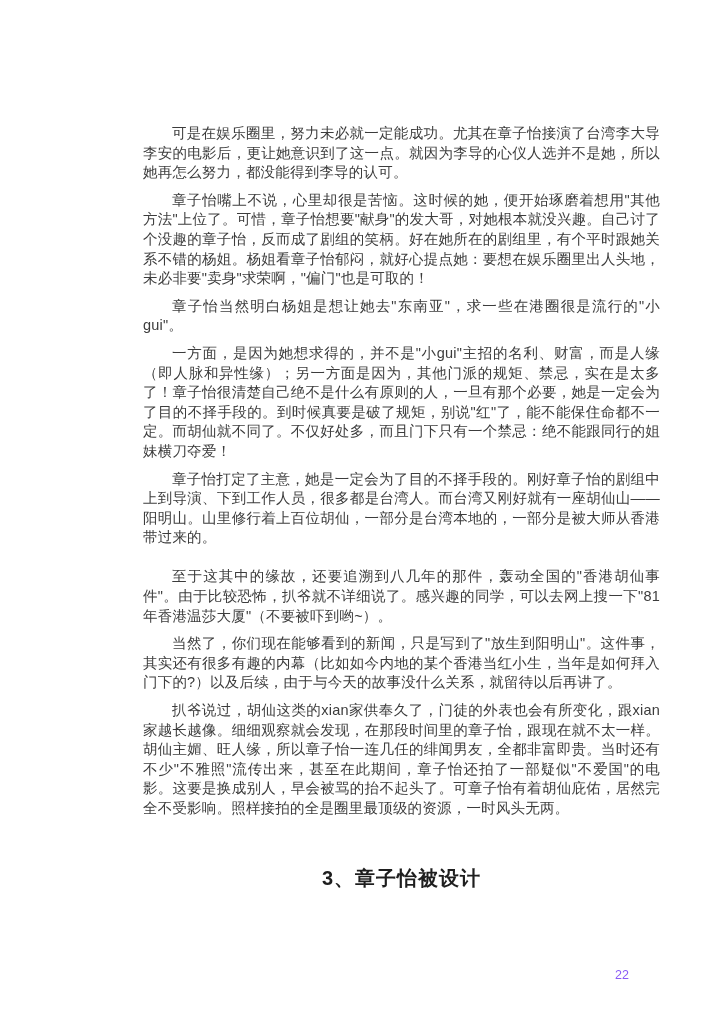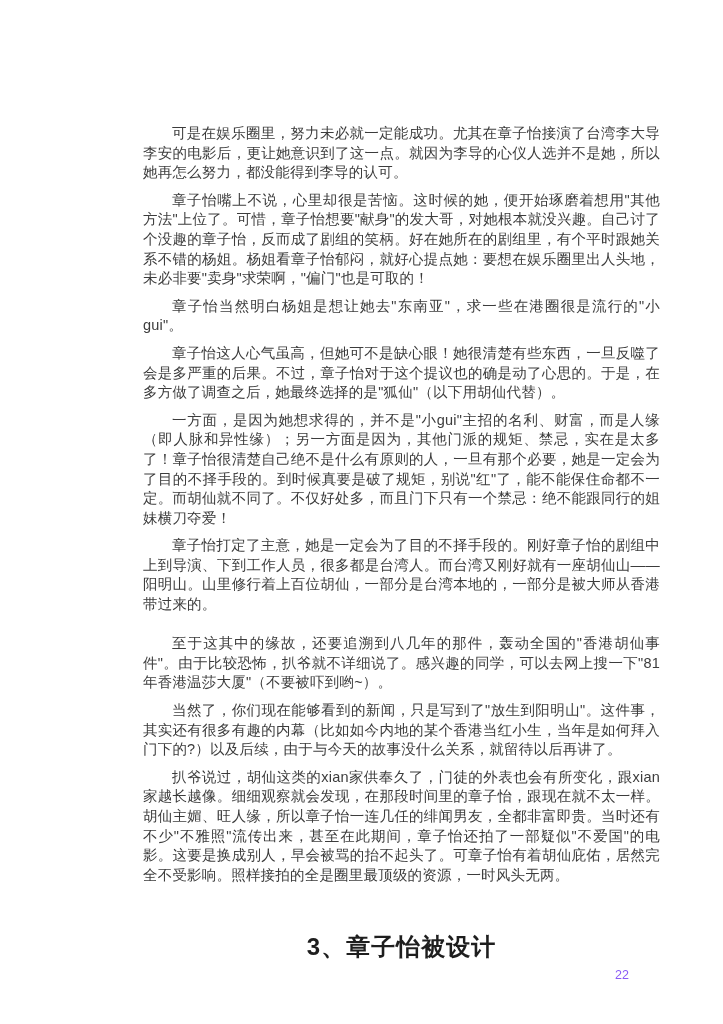--- a/index.html
+++ b/index.html
@@ -28,42 +28,41 @@
     text-align: justify;
     text-indent: 2em;
     letter-spacing: 0.2px;
   }
   .body-text p.spaced {
     margin-top: 19.6px;
   }
   .section-heading {
     margin-top: 46px;
     text-align: center;
-    font-size: 24px;
+    font-size: 20px;
     font-weight: bold;
     color: #1e1e1e;
     letter-spacing: 1px;
   }
   .page-number {
     position: absolute;
     top: 936px;
     right: 110px;
     font-size: 12.5px;
     color: #8b5cf6;
   }
 </style>
 </head>
 <body>
 
 <div class="page">
   <div class="body-text">
     <p>可是在娱乐圈里，努力未必就一定能成功。尤其在章子怡接演了台湾李大导李安的电影后，更让她意识到了这一点。就因为李导的心仪人选并不是她，所以她再怎么努力，都没能得到李导的认可。</p>
     <p>章子怡嘴上不说，心里却很是苦恼。这时候的她，便开始琢磨着想用"其他方法"上位了。可惜，章子怡想要"献身"的发大哥，对她根本就没兴趣。自己讨了个没趣的章子怡，反而成了剧组的笑柄。好在她所在的剧组里，有个平时跟她关系不错的杨姐。杨姐看章子怡郁闷，就好心提点她：要想在娱乐圈里出人头地，未必非要"卖身"求荣啊，"偏门"也是可取的！</p>
     <p>章子怡当然明白杨姐是想让她去"东南亚"，求一些在港圈很是流行的"小gui"。</p>
-    <p>章子怡这人心气虽高，但她可不是缺心眼！她很清楚有些东西，一旦反噬了会是多严重的后果。不过，章子怡对于这个提议也的确是动了心思的。于是，在多方做了调查之后，她最终选择的是"狐仙"（以下用胡仙代替）。</p>
     <p>一方面，是因为她想求得的，并不是"小gui"主招的名利、财富，而是人缘（即人脉和异性缘）；另一方面是因为，其他门派的规矩、禁忌，实在是太多了！章子怡很清楚自己绝不是什么有原则的人，一旦有那个必要，她是一定会为了目的不择手段的。到时候真要是破了规矩，别说"红"了，能不能保住命都不一定。而胡仙就不同了。不仅好处多，而且门下只有一个禁忌：绝不能跟同行的姐妹横刀夺爱！</p>
     <p>章子怡打定了主意，她是一定会为了目的不择手段的。刚好章子怡的剧组中上到导演、下到工作人员，很多都是台湾人。而台湾又刚好就有一座胡仙山——阳明山。山里修行着上百位胡仙，一部分是台湾本地的，一部分是被大师从香港带过来的。</p>
     <p class="spaced">至于这其中的缘故，还要追溯到八几年的那件，轰动全国的"香港胡仙事件"。由于比较恐怖，扒爷就不详细说了。感兴趣的同学，可以去网上搜一下"81年香港温莎大厦"（不要被吓到哟~）。</p>
     <p>当然了，你们现在能够看到的新闻，只是写到了"放生到阳明山"。这件事，其实还有很多有趣的内幕（比如如今内地的某个香港当红小生，当年是如何拜入门下的?）以及后续，由于与今天的故事没什么关系，就留待以后再讲了。</p>
     <p>扒爷说过，胡仙这类的xian家供奉久了，门徒的外表也会有所变化，跟xian家越长越像。细细观察就会发现，在那段时间里的章子怡，跟现在就不太一样。胡仙主媚、旺人缘，所以章子怡一连几任的绯闻男友，全都非富即贵。当时还有不少"不雅照"流传出来，甚至在此期间，章子怡还拍了一部疑似"不爱国"的电影。这要是换成别人，早会被骂的抬不起头了。可章子怡有着胡仙庇佑，居然完全不受影响。照样接拍的全是圈里最顶级的资源，一时风头无两。</p>
     <h2 class="section-heading">3、章子怡被设计</h2>
   </div>
   <div class="page-number">22</div>
 </div>
 

